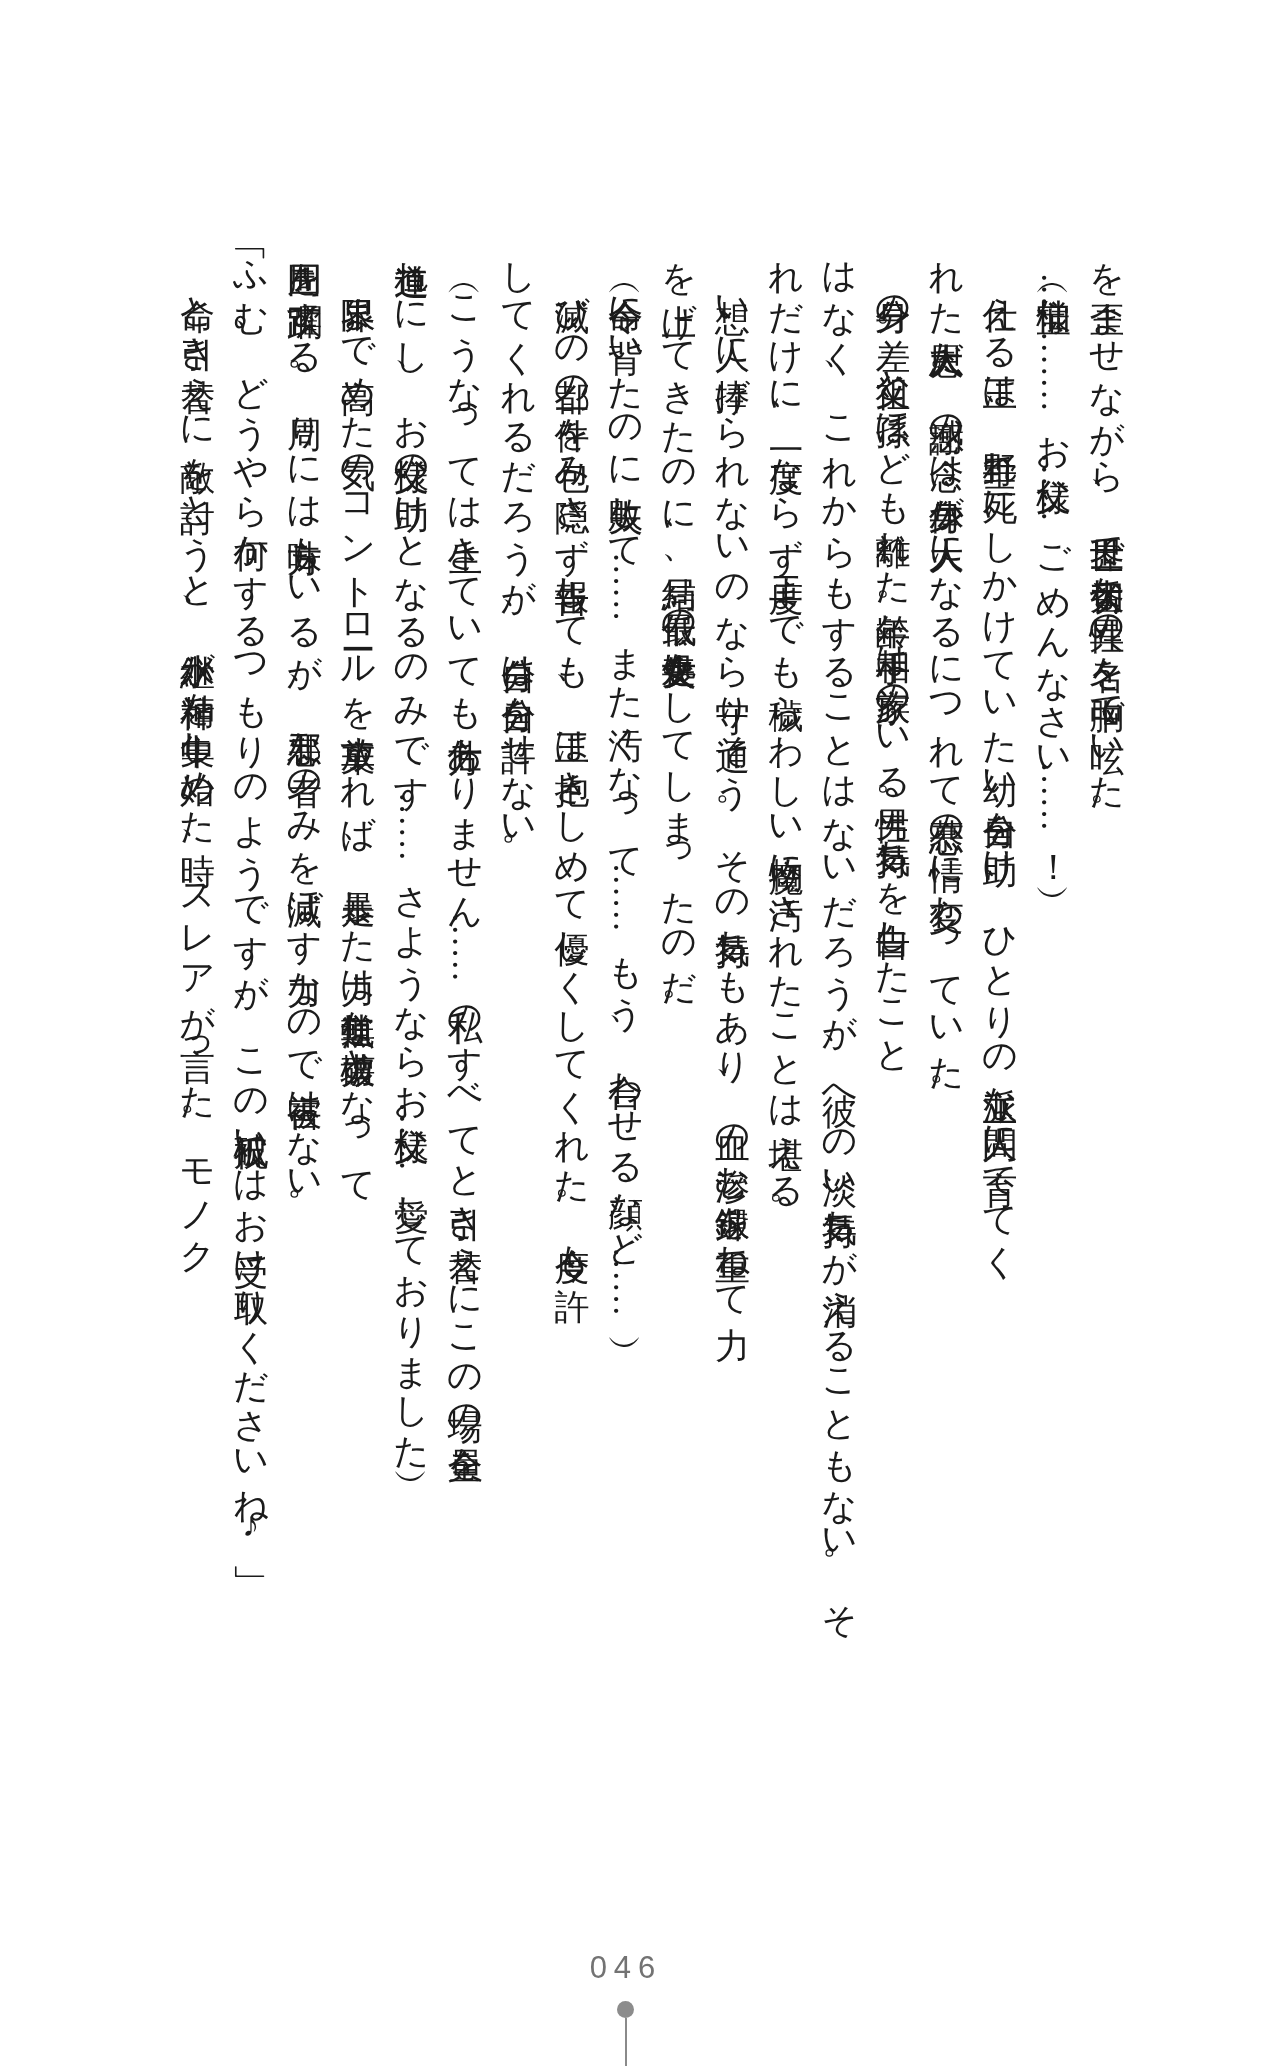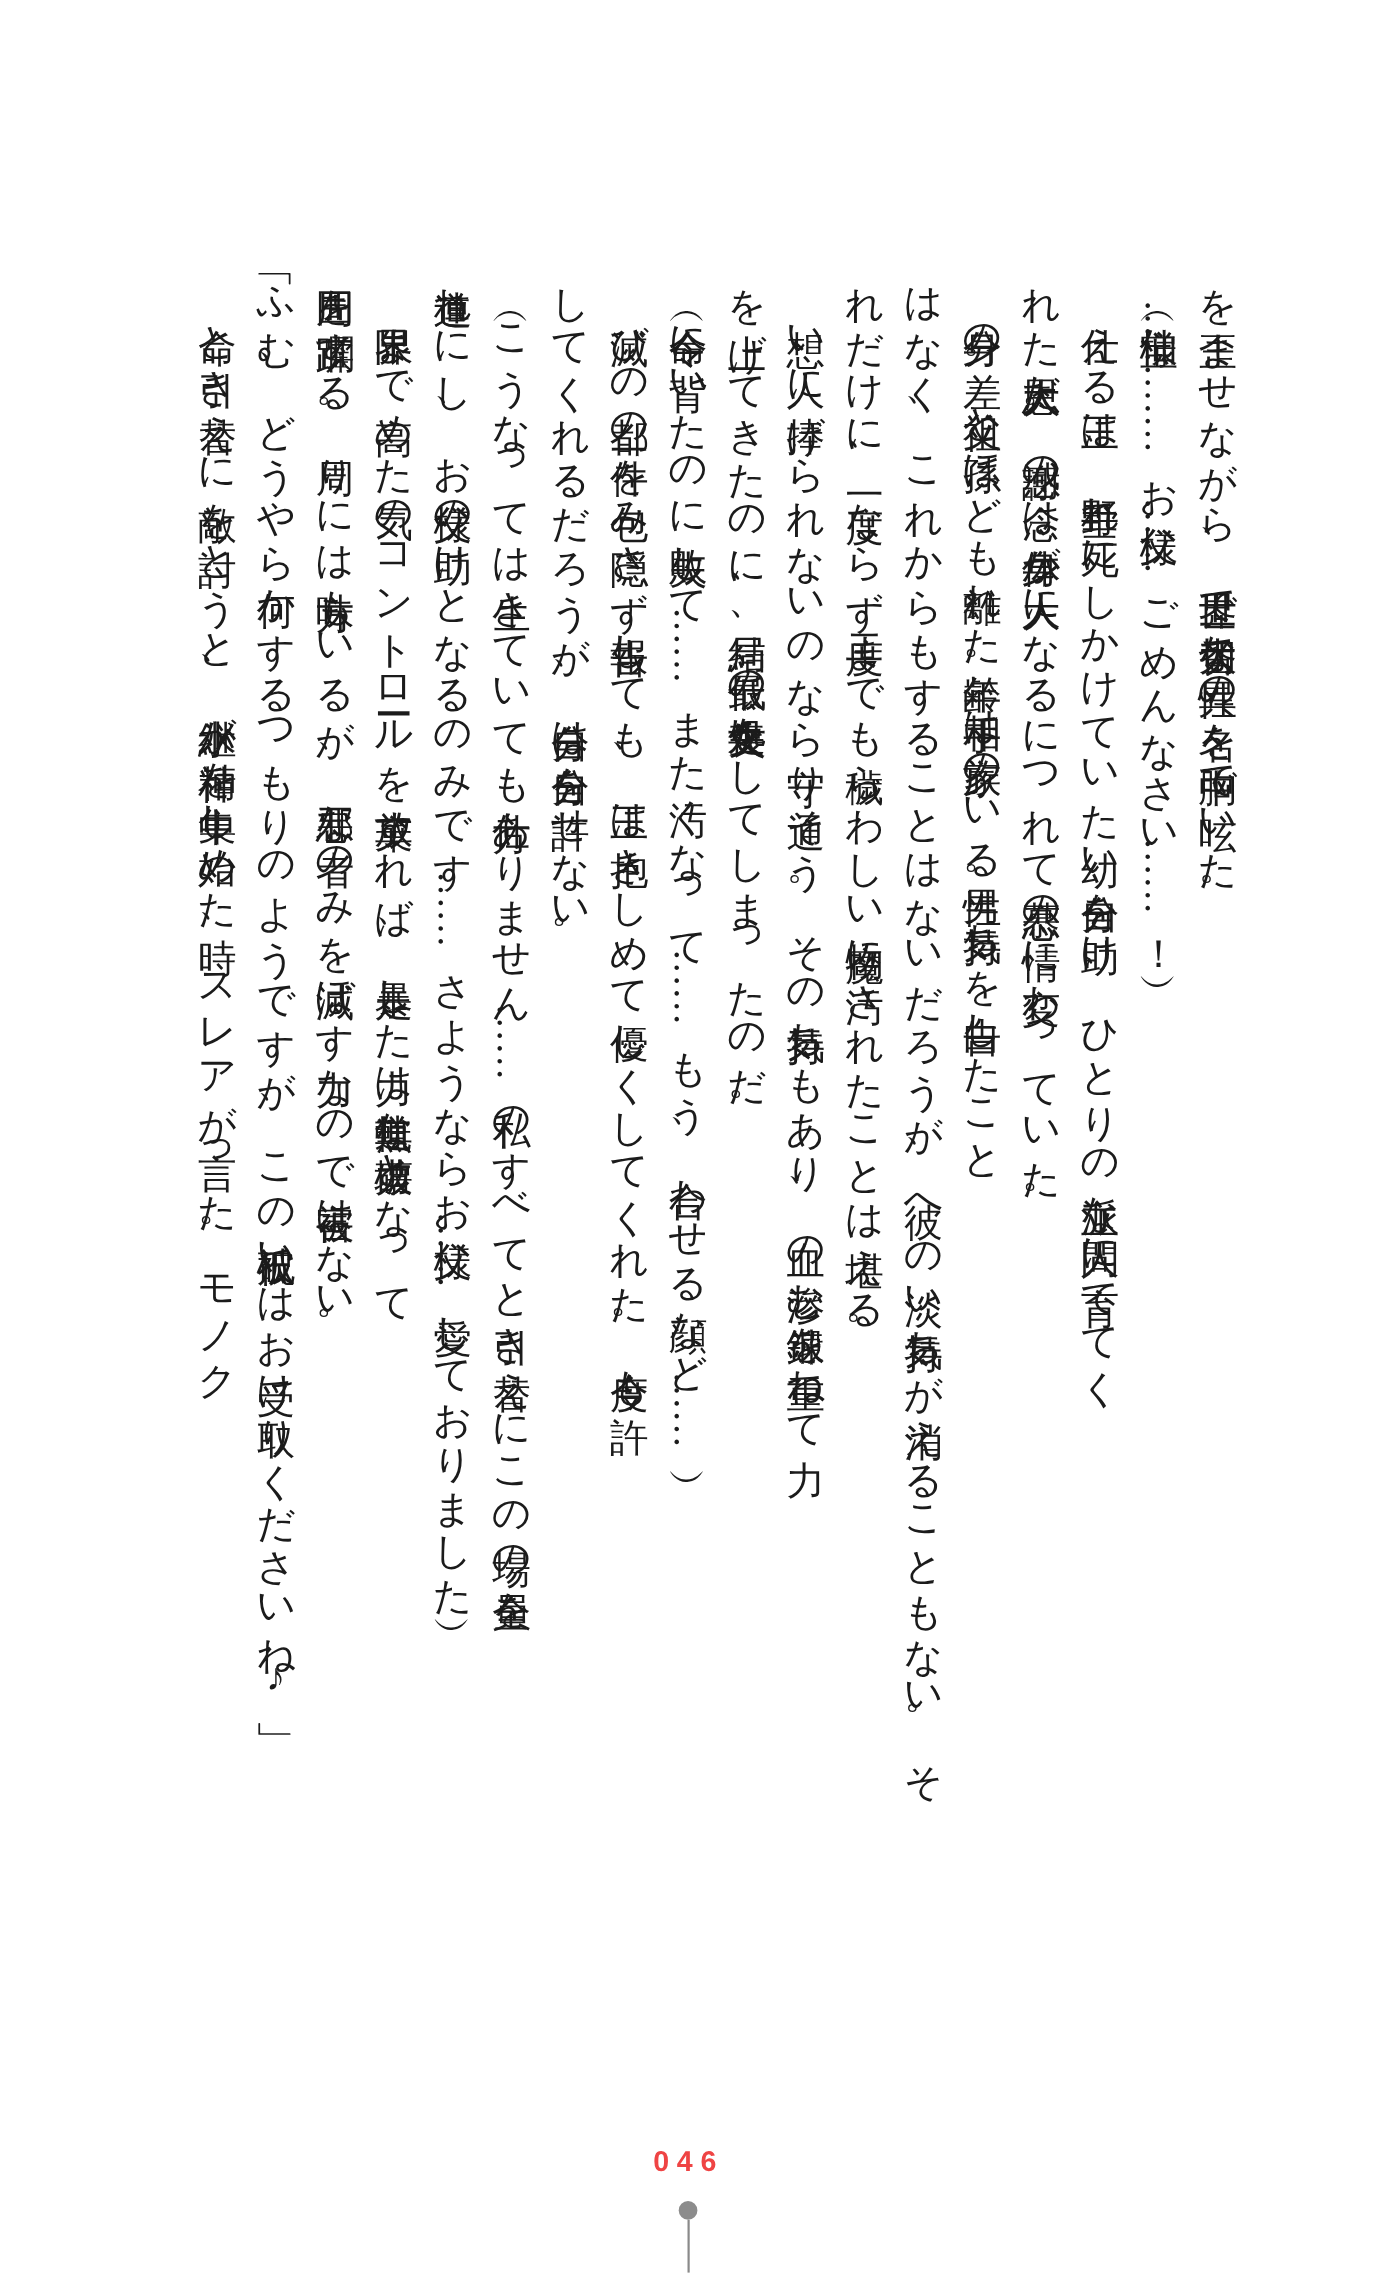--- a/index.html
+++ b/index.html
@@ -39,24 +39,24 @@
   .footer {
     position: absolute;
     left: 0;
     top: 1950px;
     width: 1252px;
     text-align: center;
   }
   .page-number {
     display: inline-block;
     font-family: "Liberation Sans", "DejaVu Sans", sans-serif;
-    font-weight: 700;
-    font-size: 26px;
+    font-weight: 400;
+    font-size: 31px;
     letter-spacing: 7px;
-    color: #ef4444;
+    color: #737373;
   }
   .footer-dot {
     position: absolute;
     left: 617px;
     top: 2001px;
     width: 17px;
     height: 17px;
     border-radius: 50%;
     background: #8c8c8c;
   }

